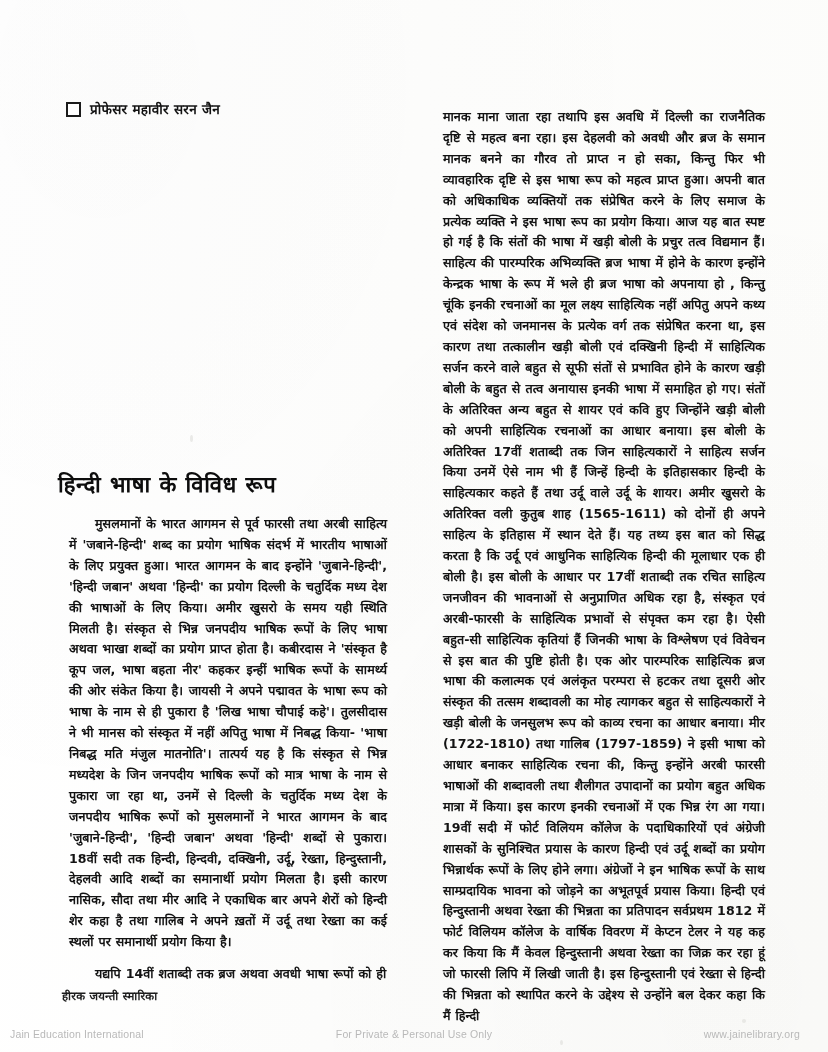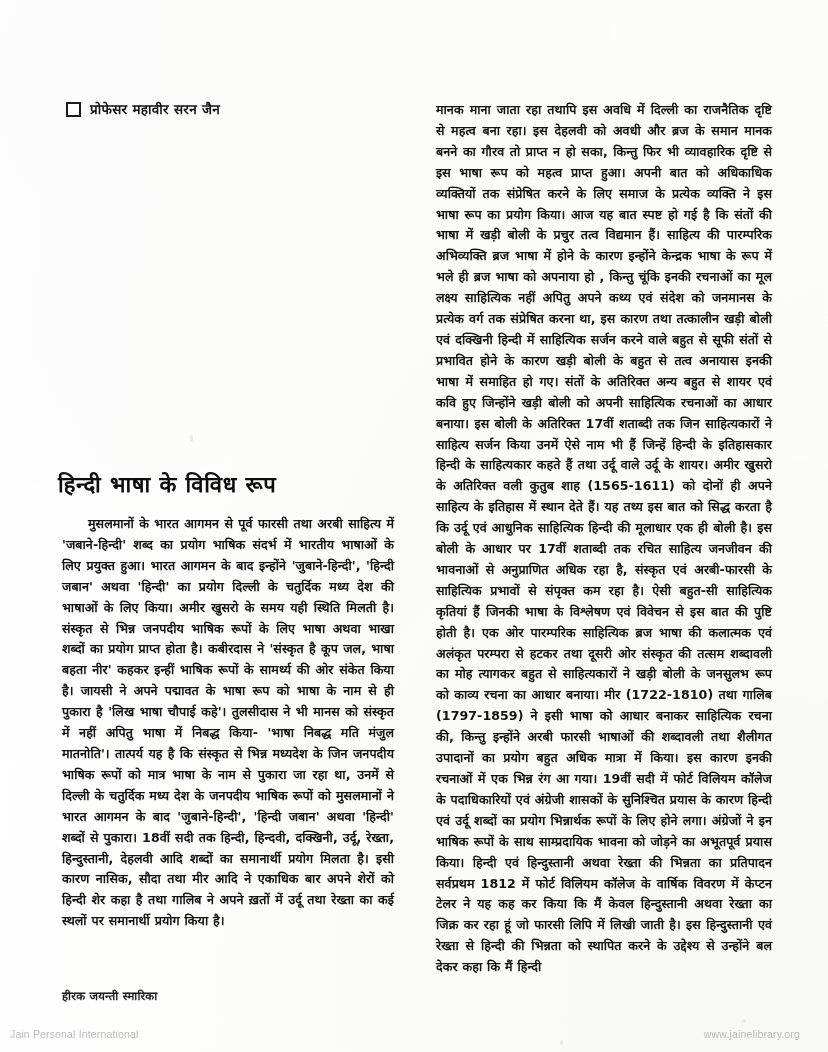--- a/index.html
+++ b/index.html
@@ -83,21 +83,21 @@
     font-weight: 700;
     line-height: 30px;
     text-align: left;
     letter-spacing: 0.6px;
     margin: 0 0 14px 0;
     color: #0d0d0d;
     white-space: nowrap;
   }
 
   .para {
-    margin: 4px;
+    margin: 11px;
     text-indent: 26px;
   }
   .para + .para {
     margin-top: 0px;
   }
   .para.cont {
     text-indent: 0;
   }
 
   
@@ -173,22 +173,24 @@
     <span class="byline-name">प्रोफेसर महावीर सरन जैन</span>
   </div>
 
   <div class="col col-right">
     <p class="para cont">मानक माना जाता रहा तथापि इस अवधि में दिल्ली का राजनैतिक दृष्टि से महत्व बना रहा। इस देहलवी को अवधी और ब्रज के समान मानक बनने का गौरव तो प्राप्त न हो सका, किन्तु फिर भी व्यावहारिक दृष्टि से इस भाषा रूप को महत्व प्राप्त हुआ। अपनी बात को अधिकाधिक व्यक्तियों तक संप्रेषित करने के लिए समाज के प्रत्येक व्यक्ति ने इस भाषा रूप का प्रयोग किया। आज यह बात स्पष्ट हो गई है कि संतों की भाषा में खड़ी बोली के प्रचुर तत्व विद्यमान हैं। साहित्य की पारम्परिक अभिव्यक्ति ब्रज भाषा में होने के कारण इन्होंने केन्द्रक भाषा के रूप में भले ही ब्रज भाषा को अपनाया हो , किन्तु चूंकि इनकी रचनाओं का मूल लक्ष्य साहित्यिक नहीं अपितु अपने कथ्य एवं संदेश को जनमानस के प्रत्येक वर्ग तक संप्रेषित करना था, इस कारण तथा तत्कालीन खड़ी बोली एवं दक्खिनी हिन्दी में साहित्यिक सर्जन करने वाले बहुत से सूफी संतों से प्रभावित होने के कारण खड़ी बोली के बहुत से तत्व अनायास इनकी भाषा में समाहित हो गए। संतों के अतिरिक्त अन्य बहुत से शायर एवं कवि हुए जिन्होंने खड़ी बोली को अपनी साहित्यिक रचनाओं का आधार बनाया। इस बोली के अतिरिक्त 17वीं शताब्दी तक जिन साहित्यकारों ने साहित्य सर्जन किया उनमें ऐसे नाम भी हैं जिन्हें हिन्दी के इतिहासकार हिन्दी के साहित्यकार कहते हैं तथा उर्दू वाले उर्दू के शायर। अमीर खुसरो के अतिरिक्त वली कुतुब शाह (1565-1611) को दोनों ही अपने साहित्य के इतिहास में स्थान देते हैं। यह तथ्य इस बात को सिद्ध करता है कि उर्दू एवं आधुनिक साहित्यिक हिन्दी की मूलाधार एक ही बोली है। इस बोली के आधार पर 17वीं शताब्दी तक रचित साहित्य जनजीवन की भावनाओं से अनुप्राणित अधिक रहा है, संस्कृत एवं अरबी-फारसी के साहित्यिक प्रभावों से संपृक्त कम रहा है। ऐसी बहुत-सी साहित्यिक कृतियां हैं जिनकी भाषा के विश्लेषण एवं विवेचन से इस बात की पुष्टि होती है। एक ओर पारम्परिक साहित्यिक ब्रज भाषा की कलात्मक एवं अलंकृत परम्परा से हटकर तथा दूसरी ओर संस्कृत की तत्सम शब्दावली का मोह त्यागकर बहुत से साहित्यकारों ने खड़ी बोली के जनसुलभ रूप को काव्य रचना का आधार बनाया। मीर (1722-1810) तथा गालिब (1797-1859) ने इसी भाषा को आधार बनाकर साहित्यिक रचना की, किन्तु इन्होंने अरबी फारसी भाषाओं की शब्दावली तथा शैलीगत उपादानों का प्रयोग बहुत अधिक मात्रा में किया। इस कारण इनकी रचनाओं में एक भिन्न रंग आ गया। 19वीं सदी में फोर्ट विलियम कॉलेज के पदाधिकारियों एवं अंग्रेजी शासकों के सुनिश्चित प्रयास के कारण हिन्दी एवं उर्दू शब्दों का प्रयोग भिन्नार्थक रूपों के लिए होने लगा। अंग्रेजों ने इन भाषिक रूपों के साथ साम्प्रदायिक भावना को जोड़ने का अभूतपूर्व प्रयास किया। हिन्दी एवं हिन्दुस्तानी अथवा रेख्ता की भिन्नता का प्रतिपादन सर्वप्रथम 1812 में फोर्ट विलियम कॉलेज के वार्षिक विवरण में केप्टन टेलर ने यह कह कर किया कि मैं केवल हिन्दुस्तानी अथवा रेख्ता का जिक्र कर रहा हूं जो फारसी लिपि में लिखी जाती है। इस हिन्दुस्तानी एवं रेख्ता से हिन्दी की भिन्नता को स्थापित करने के उद्देश्य से उन्होंने बल देकर कहा कि मैं हिन्दी</p>
   </div>
 
   <div class="col col-left">
     <h1 class="article-title">हिन्दी भाषा के विविध रूप</h1>
     <p class="para">मुसलमानों के भारत आगमन से पूर्व फारसी तथा अरबी साहित्य में 'जबाने-हिन्दी' शब्द का प्रयोग भाषिक संदर्भ में भारतीय भाषाओं के लिए प्रयुक्त हुआ। भारत आगमन के बाद इन्होंने 'जुबाने-हिन्दी', 'हिन्दी जबान' अथवा 'हिन्दी' का प्रयोग दिल्ली के चतुर्दिक मध्य देश की भाषाओं के लिए किया। अमीर खुसरो के समय यही स्थिति मिलती है। संस्कृत से भिन्न जनपदीय भाषिक रूपों के लिए भाषा अथवा भाखा शब्दों का प्रयोग प्राप्त होता है। कबीरदास ने 'संस्कृत है कूप जल, भाषा बहता नीर' कहकर इन्हीं भाषिक रूपों के सामर्थ्य की ओर संकेत किया है। जायसी ने अपने पद्मावत के भाषा रूप को भाषा के नाम से ही पुकारा है 'लिख भाषा चौपाई कहे'। तुलसीदास ने भी मानस को संस्कृत में नहीं अपितु भाषा में निबद्ध किया- 'भाषा निबद्ध मति मंजुल मातनोति'। तात्पर्य यह है कि संस्कृत से भिन्न मध्यदेश के जिन जनपदीय भाषिक रूपों को मात्र भाषा के नाम से पुकारा जा रहा था, उनमें से दिल्ली के चतुर्दिक मध्य देश के जनपदीय भाषिक रूपों को मुसलमानों ने भारत आगमन के बाद 'जुबाने-हिन्दी', 'हिन्दी जबान' अथवा 'हिन्दी' शब्दों से पुकारा। 18वीं सदी तक हिन्दी, हिन्दवी, दक्खिनी, उर्दू, रेख्ता, हिन्दुस्तानी, देहलवी आदि शब्दों का समानार्थी प्रयोग मिलता है। इसी कारण नासिक, सौदा तथा मीर आदि ने एकाधिक बार अपने शेरों को हिन्दी शेर कहा है तथा गालिब ने अपने ख़तों में उर्दू तथा रेख्ता का कई स्थलों पर समानार्थी प्रयोग किया है।</p>
+    <p class="para">यद्यपि 14वीं शताब्दी तक ब्रज अथवा अवधी भाषा रूपों को ही</p>
   </div>
 
   <div class="runfoot runfoot-left">हीरक जयन्ती स्मारिका</div>
 
   <div class="scanbar">
-    <span class="scanbar-left">Jain Personal International</span>
+    <span class="scanbar-left">Jain Education International</span>
+    <span class="scanbar-center">For Private &amp; Personal Use Only</span>
     <span class="scanbar-right">www.jainelibrary.org</span>
   </div>
 
 </div>
 
 </body></html>

